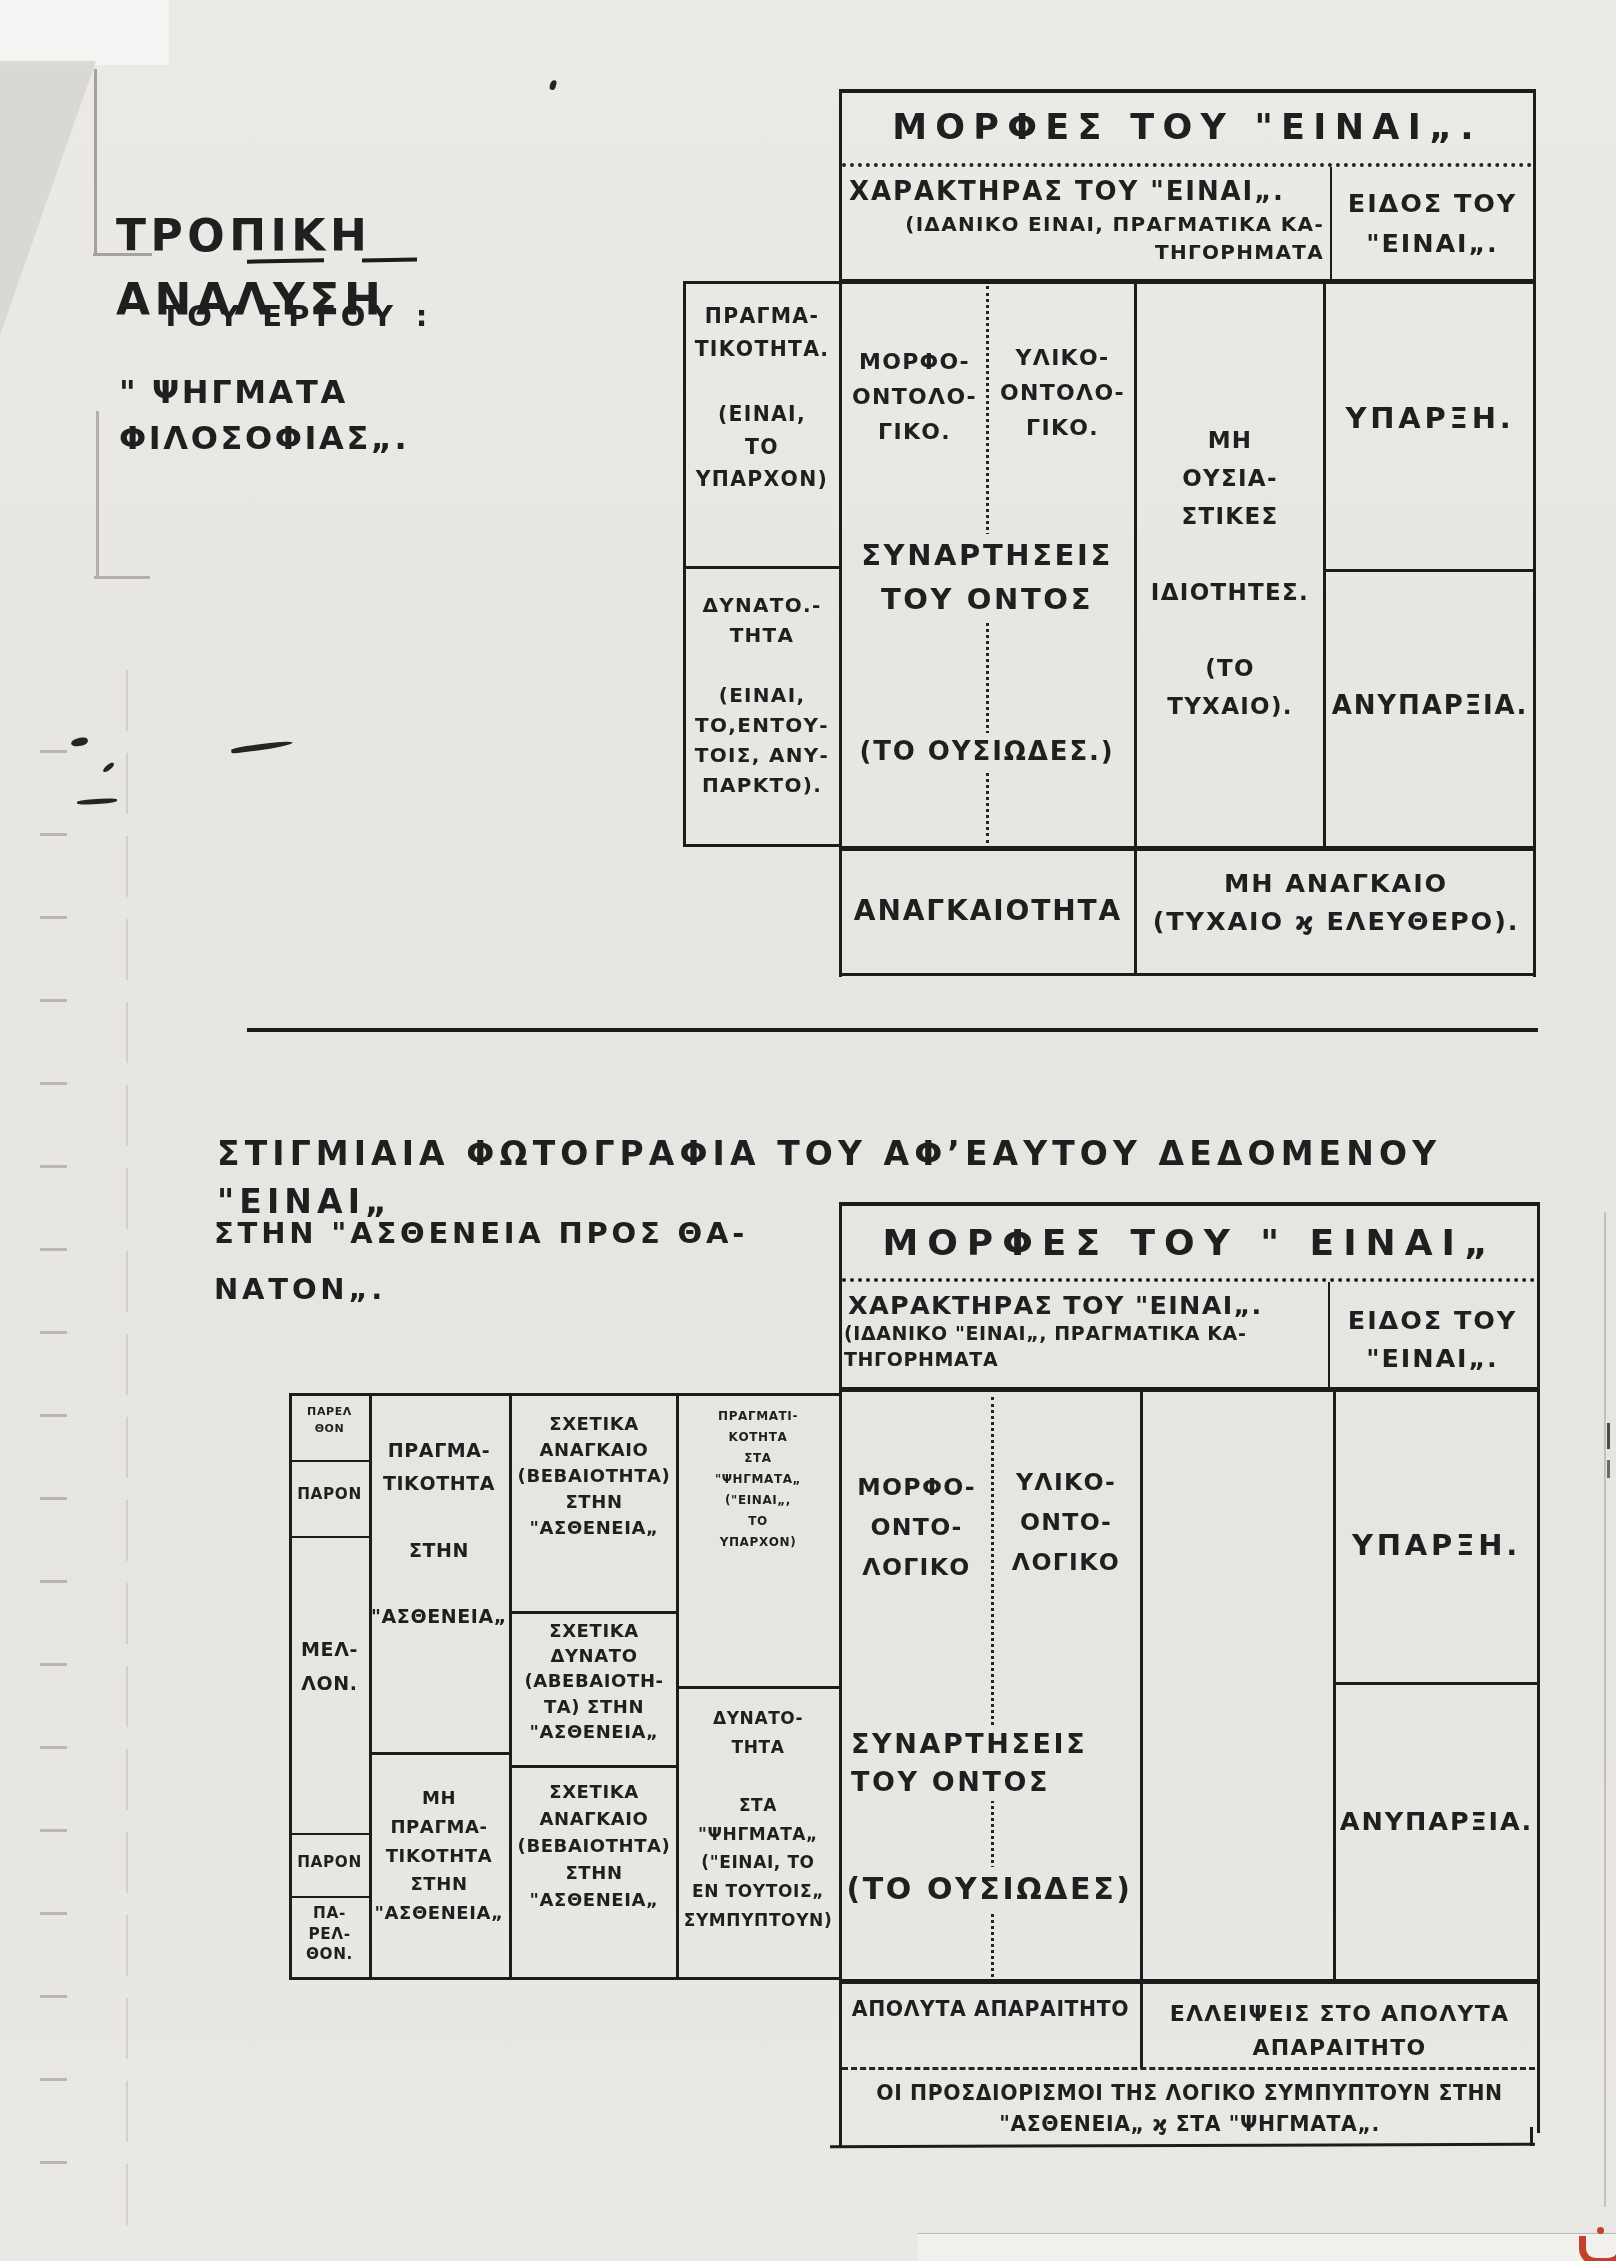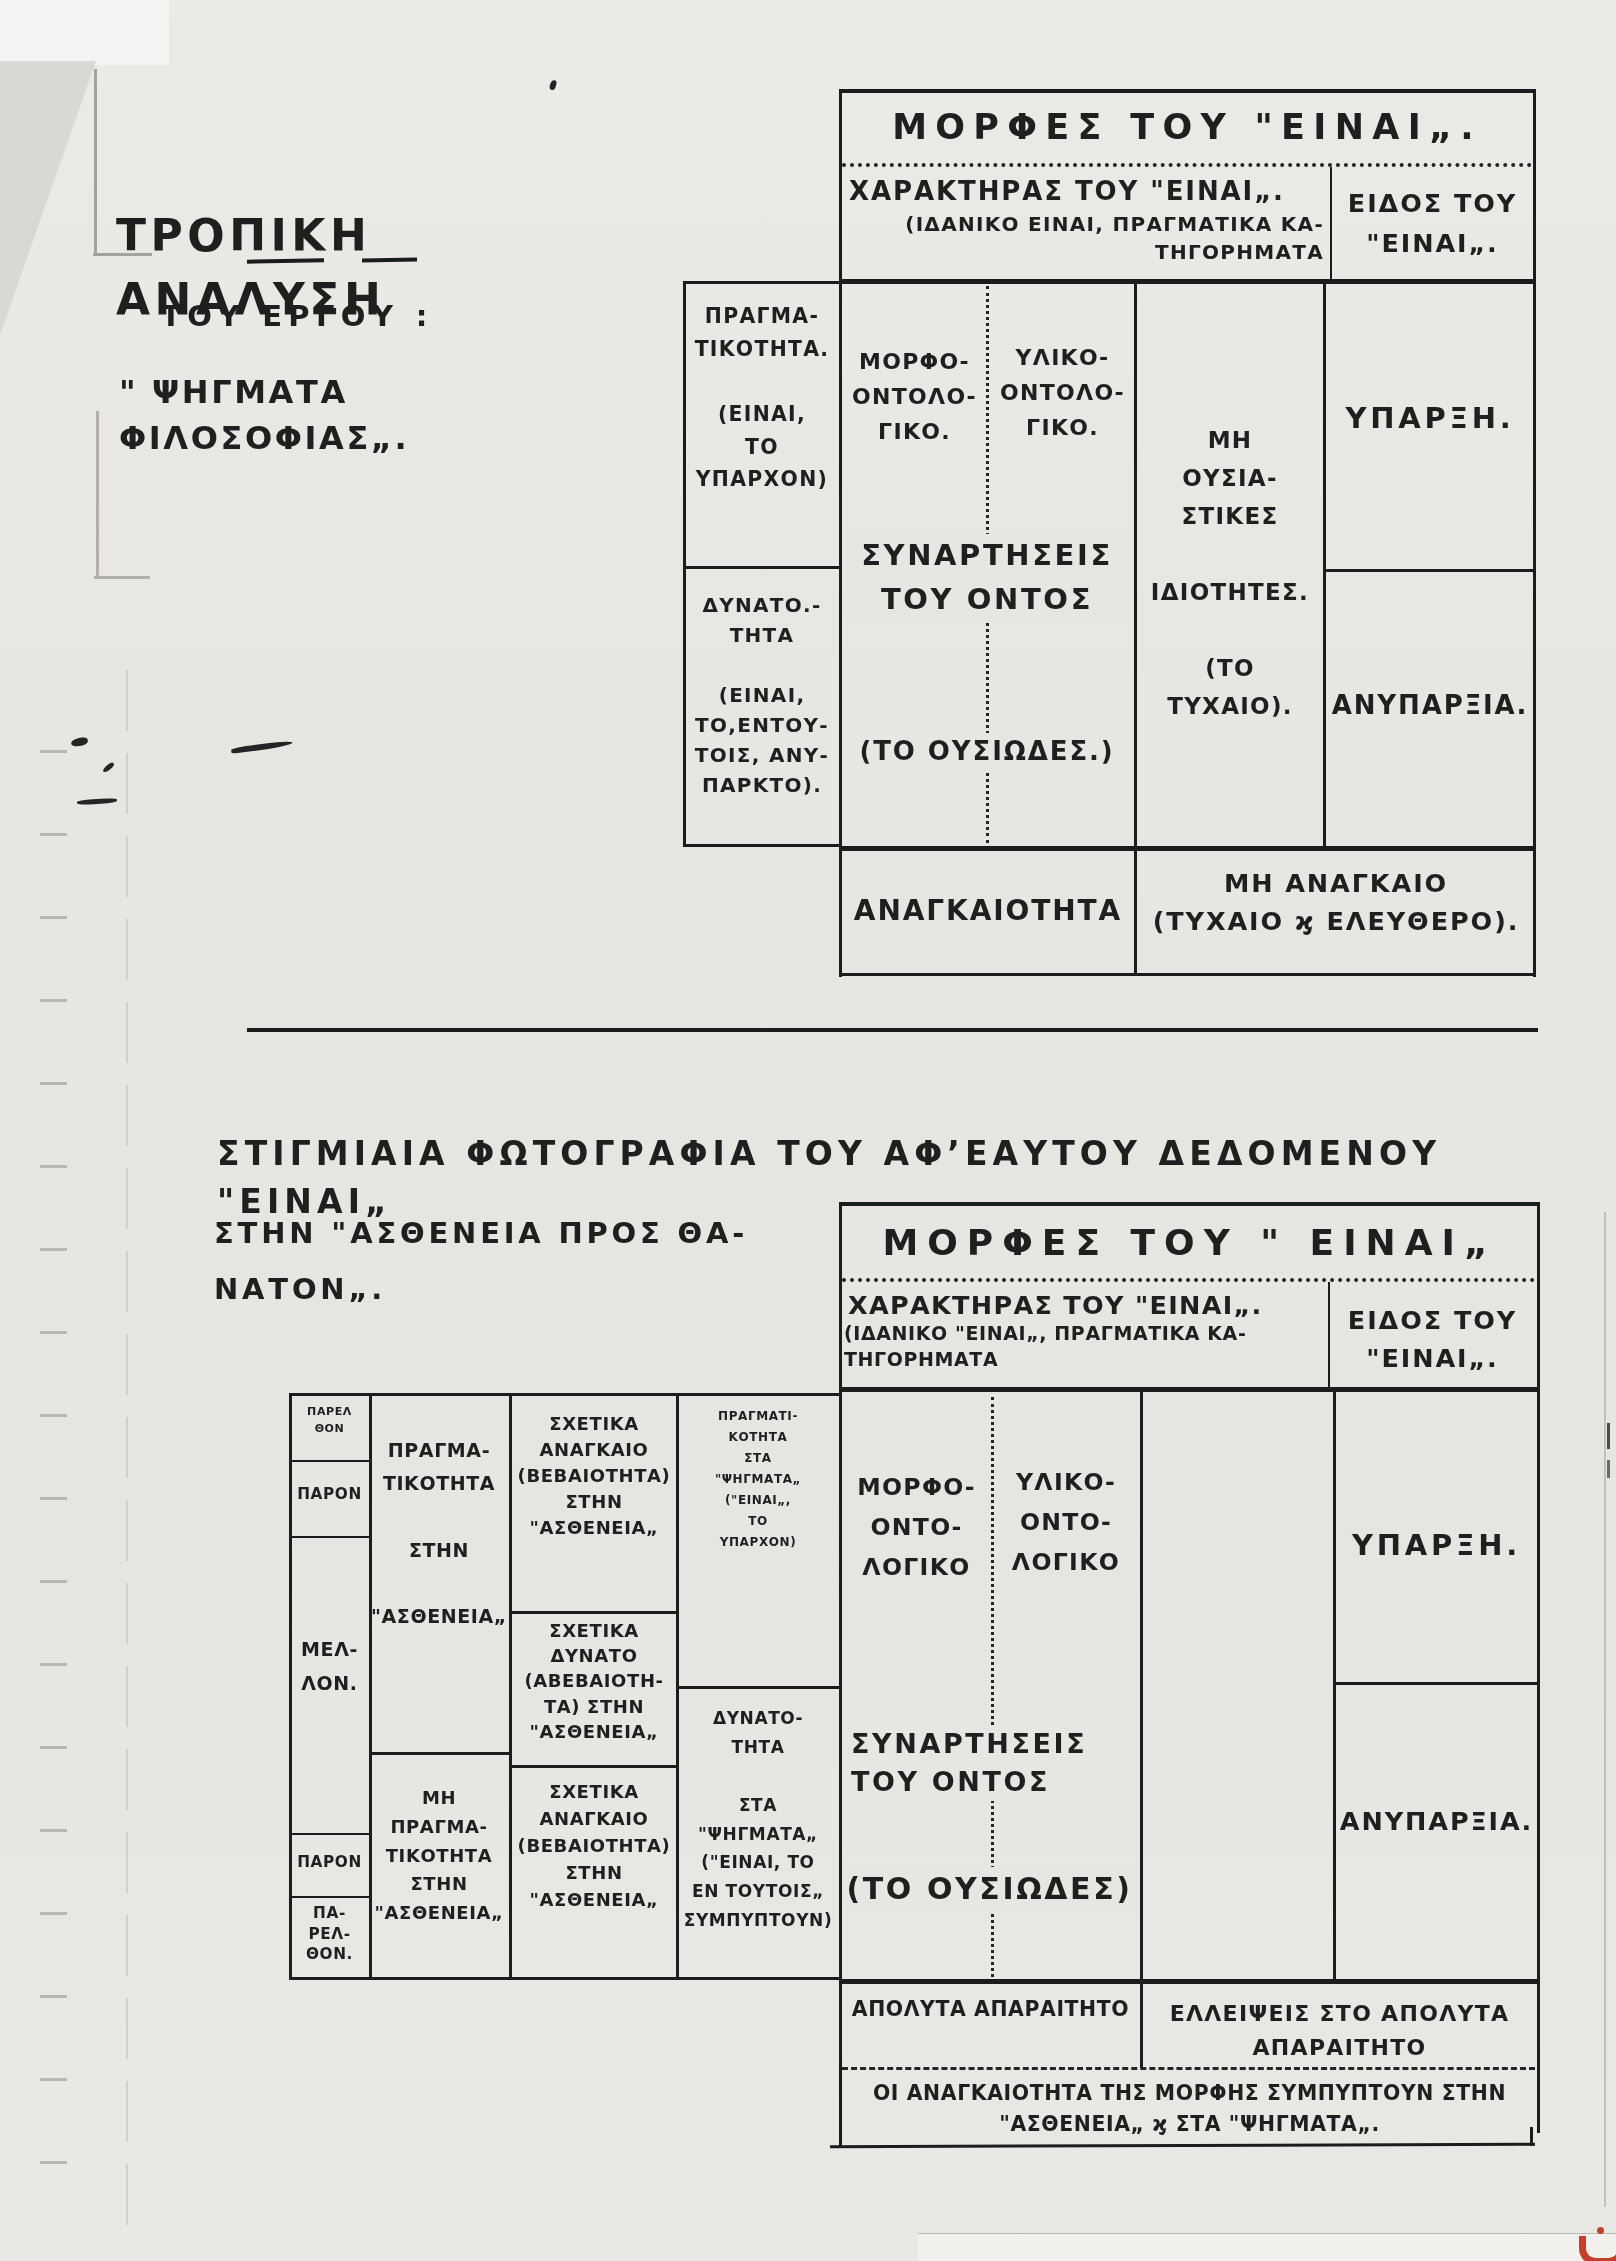--- a/index.html
+++ b/index.html
@@ -237,17 +237,17 @@
 ΛΟΓΙΚΟ</div>
   <div class="tx left mask" style="left:851px;top:1725px;width:281px;font-size:27px;line-height:1.4;letter-spacing:2.6px;">ΣΥΝΑΡΤΗΣΕΙΣ
 ΤΟΥ ΟΝΤΟΣ</div>
   <div class="tx mask" style="left:843px;top:1867px;width:293px;font-size:30px;letter-spacing:2.6px;">(ΤΟ ΟΥΣΙΩΔΕΣ)</div>
   <div class="tx" style="left:1337px;top:1524px;width:199px;font-size:29px;letter-spacing:3.8px;">ΥΠΑΡΞΗ.</div>
   <div class="tx" style="left:1337px;top:1803px;width:199px;font-size:25.5px;letter-spacing:1.9px;">ΑΝΥΠΑΡΞΙΑ.</div>
 
   <div class="tx" style="left:843px;top:1995px;width:295px;font-size:20.4px;letter-spacing:0.6px;">ΑΠΟΛΥΤΑ ΑΠΑΡΑΙΤΗΤΟ</div>
   <div class="tx" style="left:1145px;top:1997px;width:389px;font-size:22px;line-height:1.55;letter-spacing:1.3px;">ΕΛΛΕΙΨΕΙΣ ΣΤΟ ΑΠΟΛΥΤΑ
 ΑΠΑΡΑΙΤΗΤΟ</div>
-  <div class="tx" style="left:843px;top:2078px;width:693px;font-size:20.4px;line-height:1.5;letter-spacing:0.6px;">ΟΙ ΑΝΑΓΚΑΙΟΤΗΤΑ ΤΗΣ ΜΟΡΦΗΣ ΣΥΜΠΥΠΤΟΥΝ ΣΤΗΝ
+  <div class="tx" style="left:843px;top:2078px;width:693px;font-size:20.4px;line-height:1.5;letter-spacing:0.6px;">ΟΙ ΠΡΟΣΔΙΟΡΙΣΜΟΙ ΤΗΣ ΛΟΓΙΚΟ ΣΥΜΠΥΠΤΟΥΝ ΣΤΗΝ
 "ΑΣΘΕΝΕΙΑ„ ϗ ΣΤΑ "ΨΗΓΜΑΤΑ„.</div>
 
 </div>
 
 
 </body></html>

